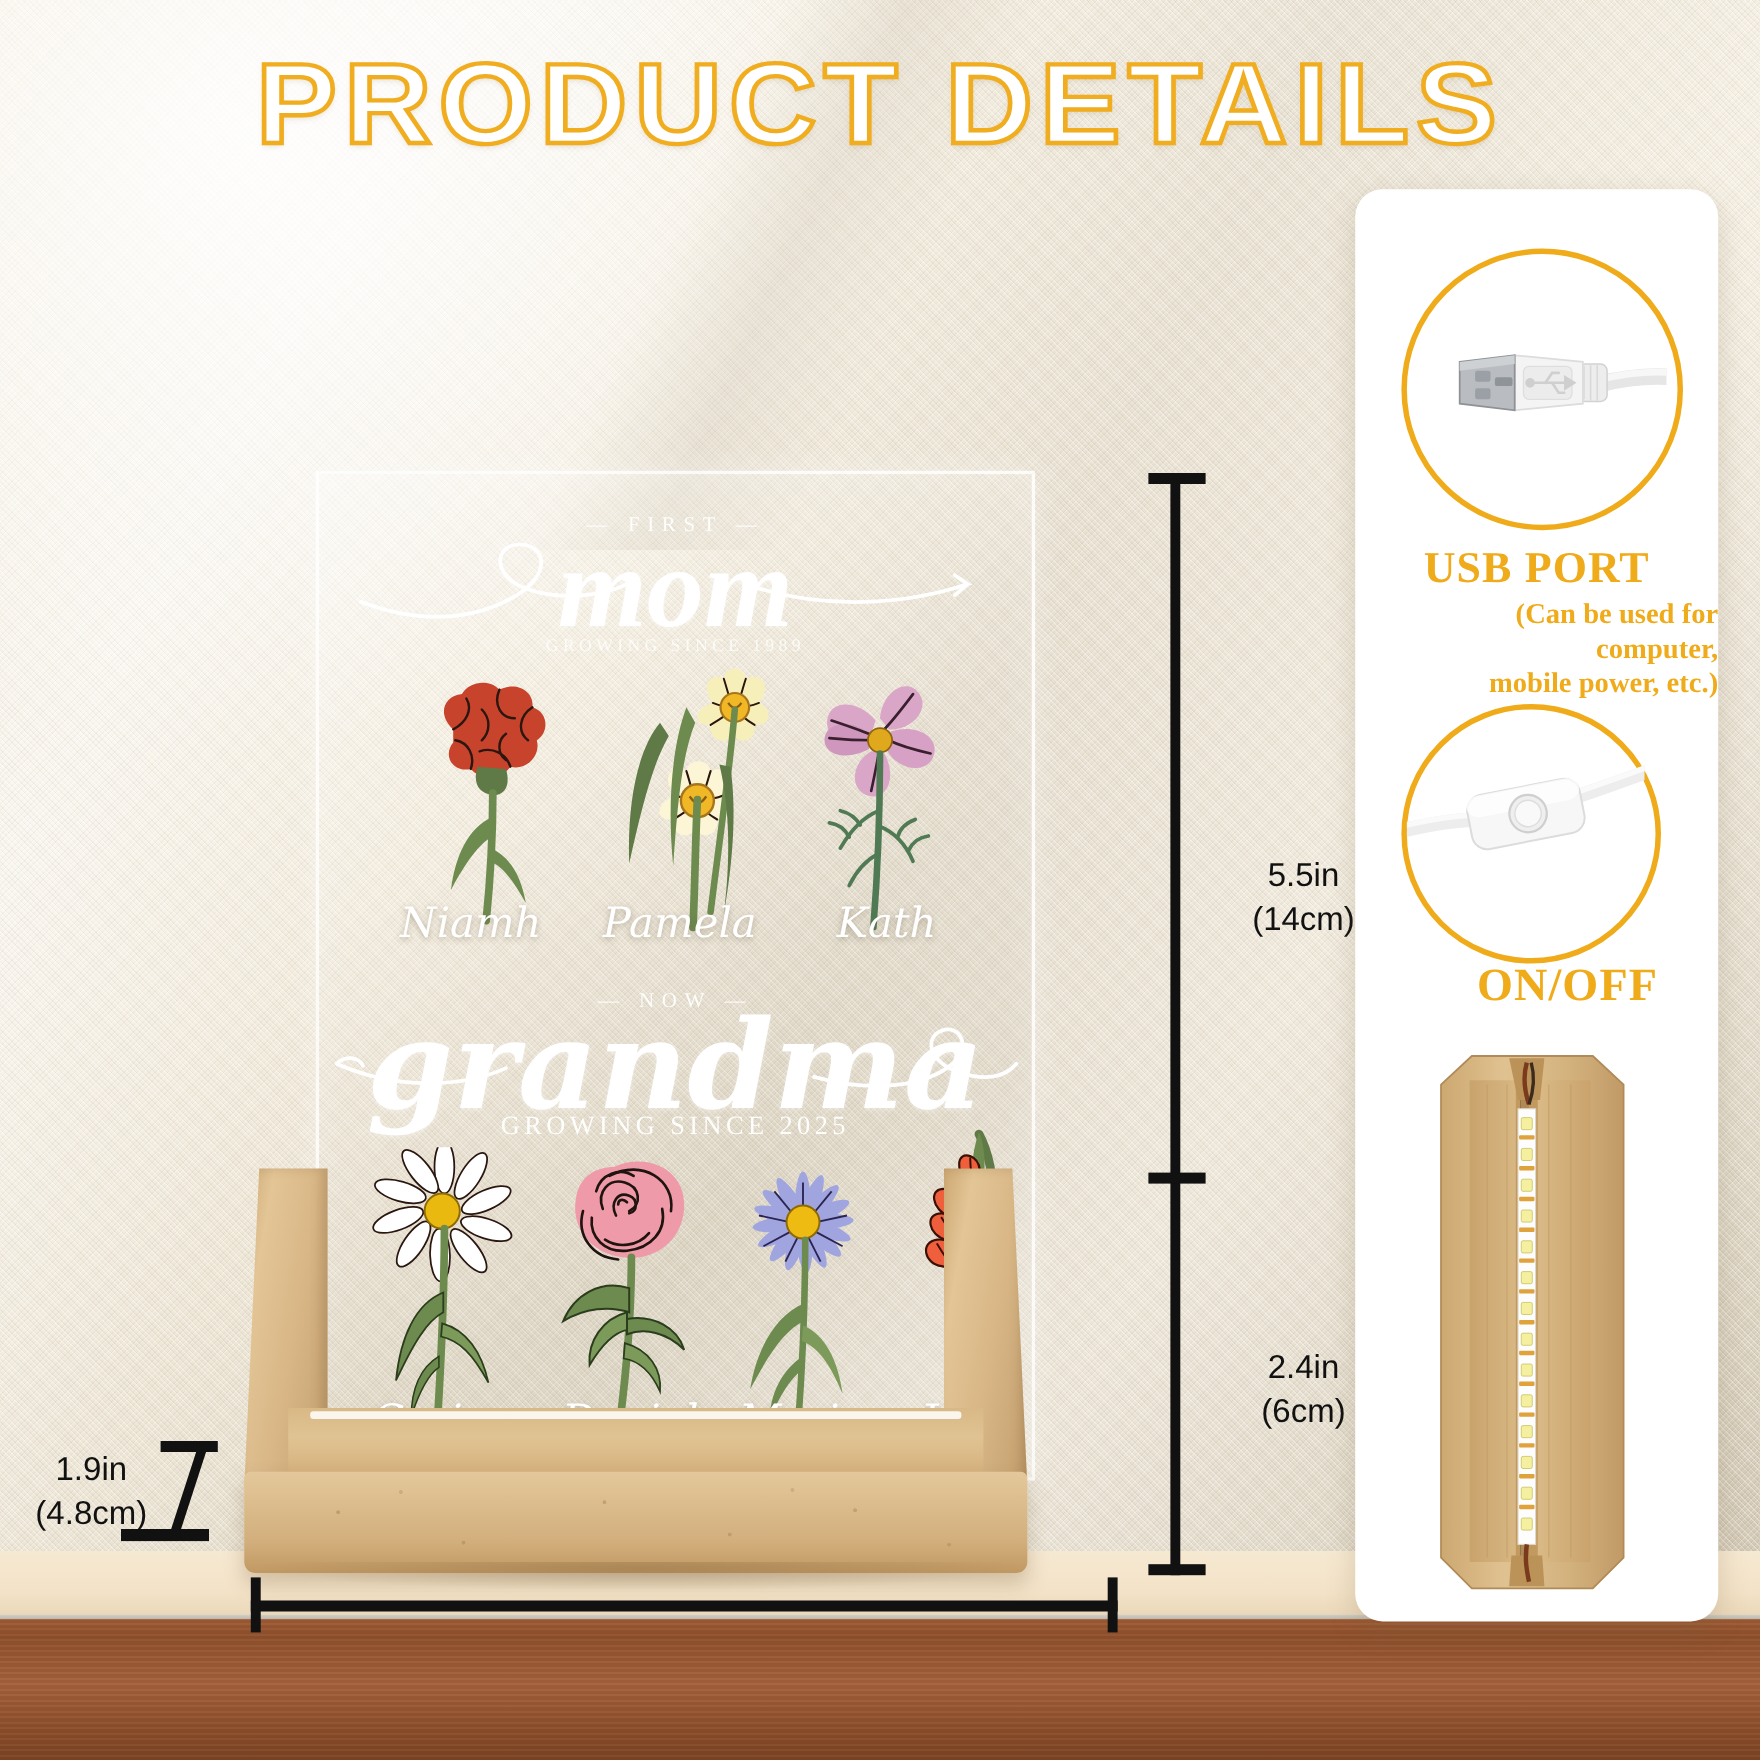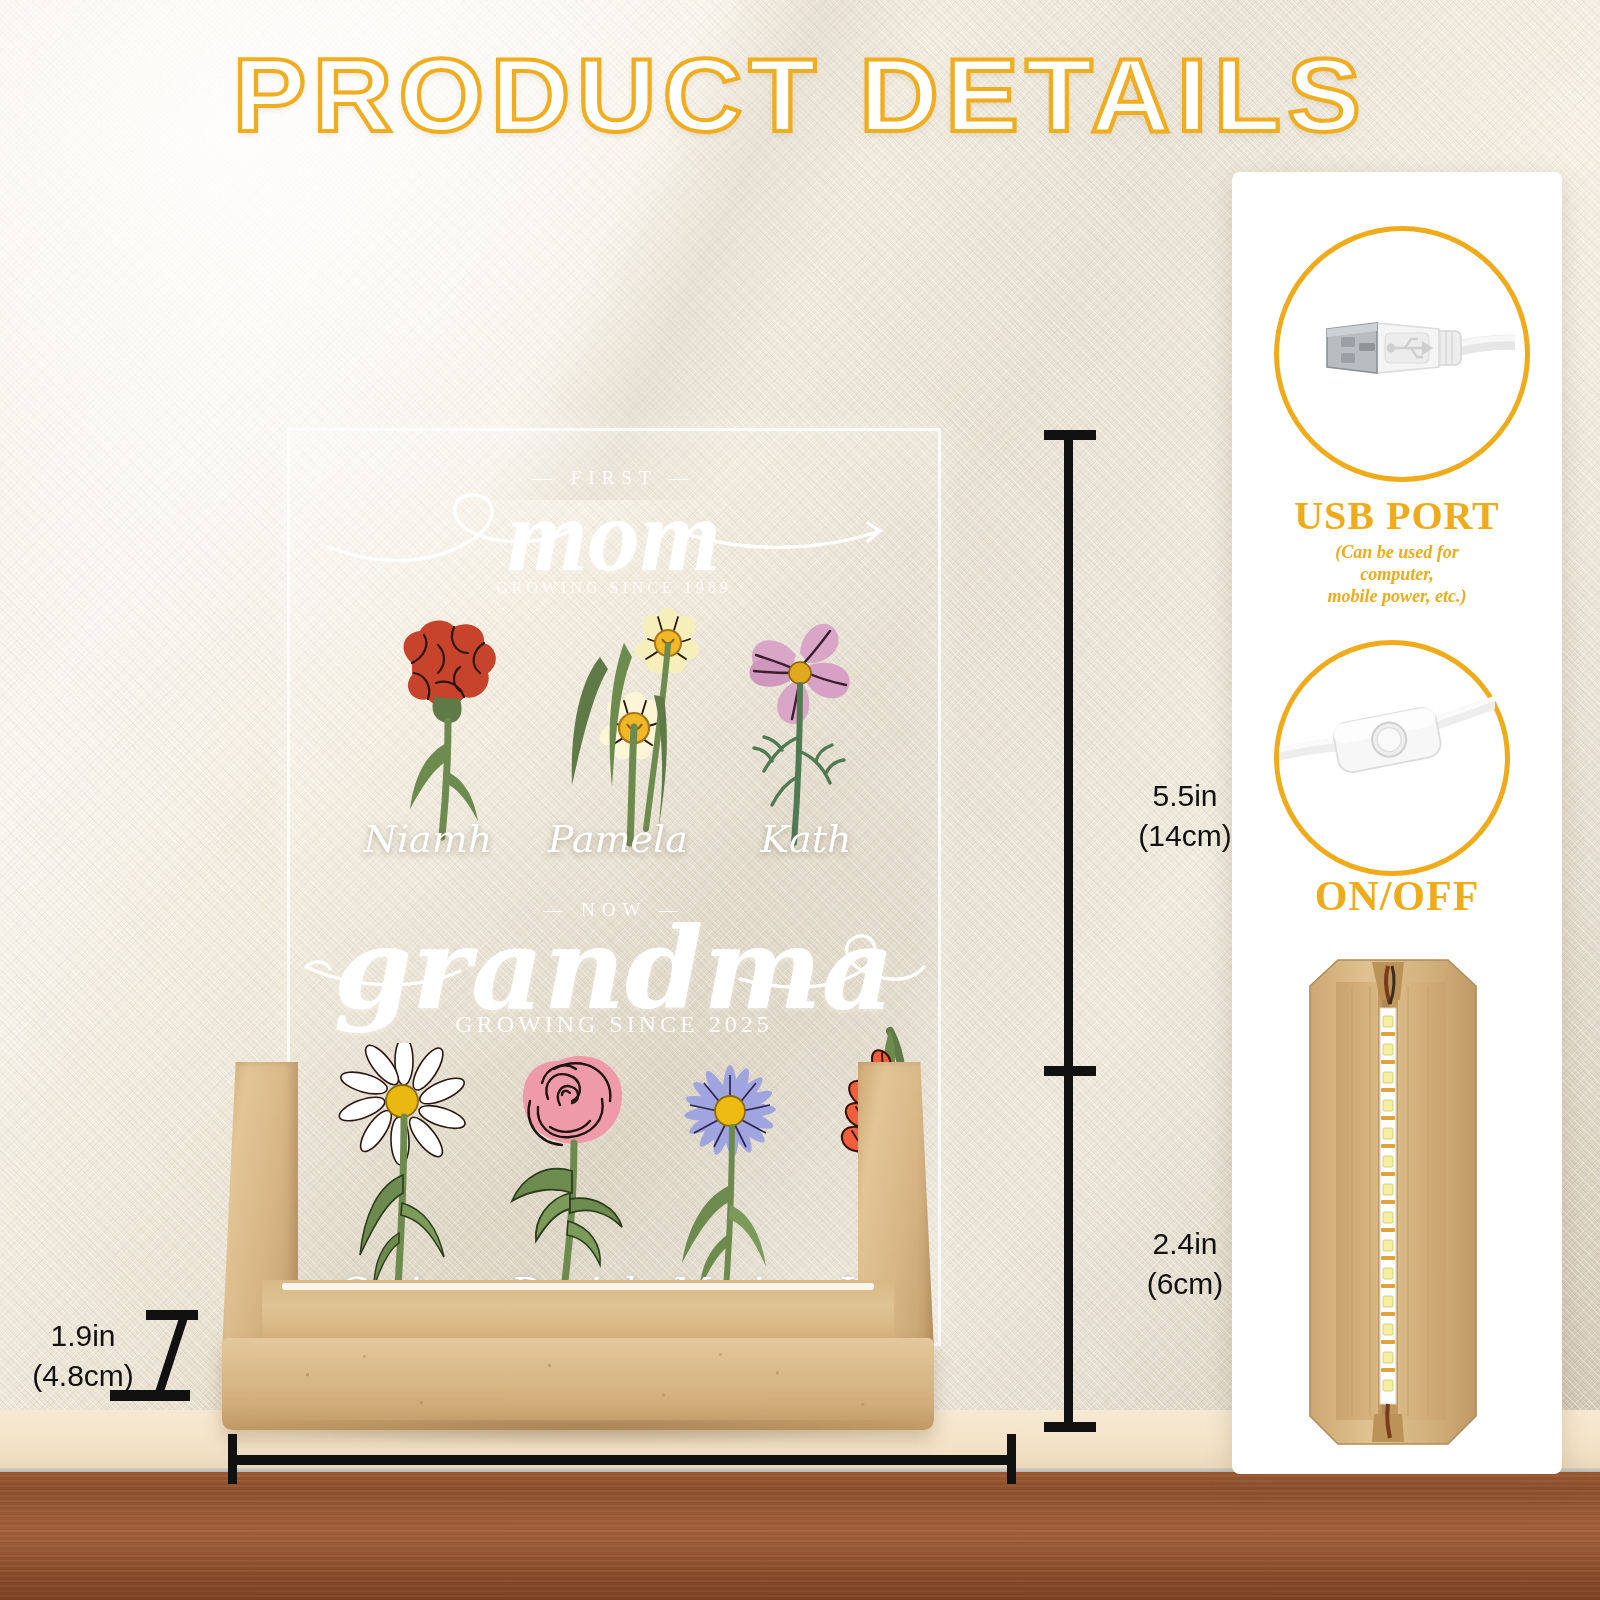--- a/index.html
+++ b/index.html
@@ -141,35 +141,35 @@
   
   .dimline{position:absolute;background:#111;}
   .dimtxt{
     position:absolute;color:#111;font-family:"Liberation Sans",sans-serif;
     font-size:30px;text-align:center;line-height:1.32;white-space:nowrap;
   }
 
   
   .card{
     position:absolute;left:1232px;top:172px;width:330px;height:1302px;
-    background:#fff;border-radius:8px;
+    background:#fff;border-radius:25px;
     box-shadow:0 8px 26px rgba(120,95,60,.22);
     overflow:hidden;
   }
   .circle{
     position:absolute;border:5px solid #f0ab1b;border-radius:50%;
     background:#fff;
   }
   .feat-title{
     position:absolute;width:100%;text-align:center;color:#f0ab1b;
     font-family:"Liberation Serif",serif;font-weight:bold;
   }
   .feat-sub{
-    position:absolute;width:100%;text-align:center;color:#f0ab1b;
-    font-family:"Liberation Serif",serif;font-weight:bold;font-size:18px;line-height:1.22;font-style:italic;
+    position:absolute;width:100%;text-align:right;color:#f0ab1b;
+    font-family:"Liberation Serif",serif;font-weight:bold;font-size:26px;line-height:1.22;
   }
 </style>
 </head>
 <body>
 
 <div class="scene">
 
   <div class="wall"></div>
   <div class="softlight"></div>
   <div class="shadowdiag"></div>
@@ -468,21 +468,21 @@
         <path d="M152 80 C176 72,198 64,220 56" stroke="#ededed" stroke-width="13" fill="none" stroke-linecap="round"></path>
         <path d="M152 76 C176 68,198 60,220 52" stroke="#fafafa" stroke-width="5" fill="none" stroke-linecap="round"></path>
         <g transform="rotate(-11 108 94)">
           <rect x="56" y="70" width="104" height="50" rx="14" fill="#f7f7f7" stroke="#dcdcdc" stroke-width="1.8"></rect>
           <rect x="56" y="70" width="104" height="20" rx="12" fill="#ffffff" opacity=".75"></rect>
           <circle cx="110" cy="95" r="17" fill="#efefef" stroke="#cfcfcf" stroke-width="2"></circle>
           <circle cx="110" cy="95" r="12" fill="#f9f9f9" stroke="#dedede" stroke-width="1.4"></circle>
         </g>
       </svg>
     </div>
-    <div class="feat-title" style="top:700px;font-size:42px;letter-spacing:1px;">ON/OFF</div>
+    <div class="feat-title" style="top:700px;font-size:42px;letter-spacing:1px;padding-left:28px;">ON/OFF</div>
 
     <svg style="position:absolute;left:52px;top:780px;" width="226" height="500" viewBox="0 0 226 500">
       <defs>
         <linearGradient id="woodg" x1="0" y1="0" x2="1" y2="0">
           <stop offset="0%" stop-color="#cda871"></stop>
           <stop offset="35%" stop-color="#e0c291"></stop>
           <stop offset="70%" stop-color="#d3b27e"></stop>
           <stop offset="100%" stop-color="#c19a66"></stop>
         </linearGradient>
         <linearGradient id="woodin" x1="0" y1="0" x2="1" y2="0">

